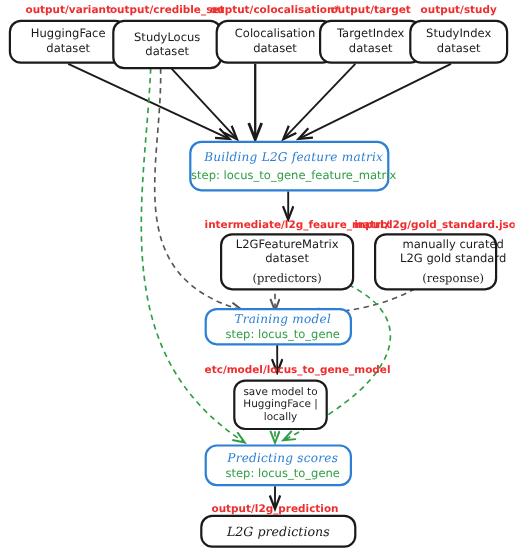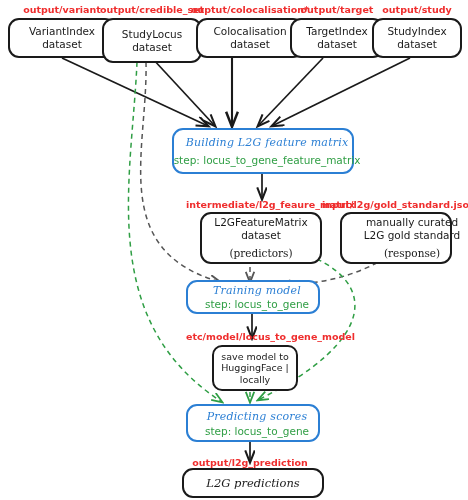--- a/index.html
+++ b/index.html
@@ -135,21 +135,21 @@
       <path d="M250,392 L250,402"></path>
     </g>
 
     <path d="M252,313 L252,338" stroke="#1a1a1a" stroke-width="1.7" fill="none" marker-end="url(#arrow-black)"></path>
 
     <path d="M250,442 L250,462" stroke="#1a1a1a" stroke-width="1.7" fill="none" marker-end="url(#arrow-black)"></path>
   </svg>
 
   <div class="path-label" style="left:8px; top:4px; width:108px;">output/variant</div>
   <div class="node data-node" style="left:8px; top:18px; width:108px; height:40px;">
-    <span class="node-line">VariantIndex</span>
+    <span class="node-line">HuggingFace</span>
     <span class="node-line">dataset</span>
   </div>
 
   <div class="path-label" style="left:96px; top:4px; width:112px;">output/credible_set</div>
   <div class="node data-node" style="left:102px; top:18px; width:100px; height:45px;">
     <span class="node-line">StudyLocus</span>
     <span class="node-line">dataset</span>
   </div>
 
   <div class="path-label" style="left:190px; top:4px; width:120px;">ouptut/colocalisation*</div>
@@ -188,21 +188,21 @@
     <span class="node-line">L2G gold standard</span>
     <span class="node-line paren gap">(response)</span>
   </div>
 
   <div class="node step-node" style="left:186px; top:280px; width:134px; height:34px;">
     <span class="step-title">Training model</span>
     <span class="step-sub" style="margin-top:1px;">step: locus_to_gene</span>
   </div>
 
   <div class="path-label" style="left:186px; top:331px; width:142px;">etc/model/locus_to_gene_model</div>
-  <div class="node data-node" style="left:212px; top:345px; width:86px; height:46px;border-radius:10px;">
+  <div class="node data-node" style="left:212px; top:345px; width:86px; height:46px;">
     <span class="node-line" style="font-size:9.5px;">save model to</span>
     <span class="node-line" style="font-size:9.5px;">HuggingFace |</span>
     <span class="node-line" style="font-size:9.5px;">locally</span>
   </div>
 
   <div class="node step-node" style="left:186px; top:404px; width:134px; height:38px;">
     <span class="step-title">Predicting scores</span>
     <span class="step-sub" style="margin-top:2px;">step: locus_to_gene</span>
   </div>
 

